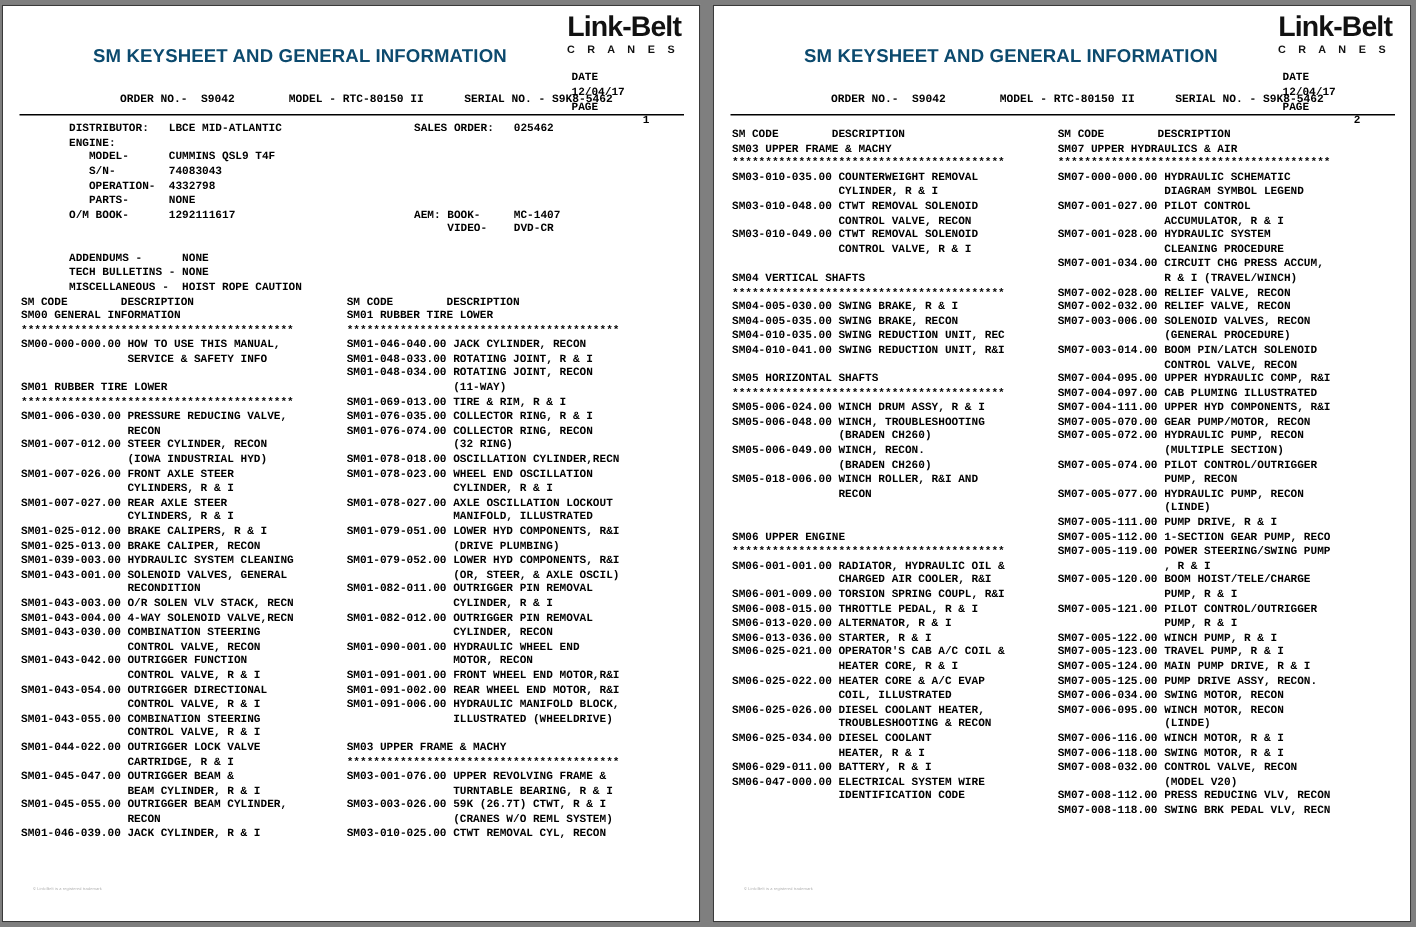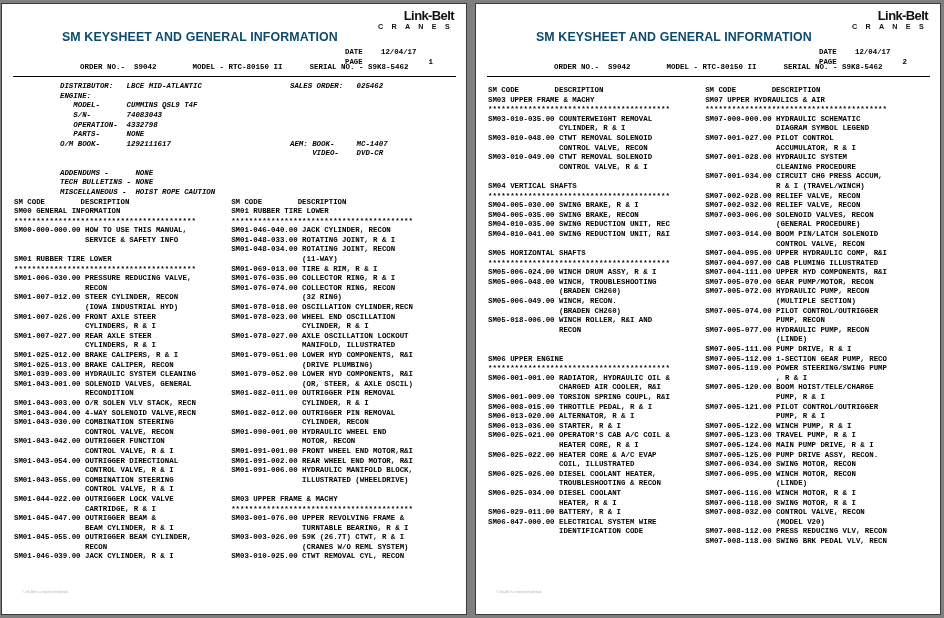--- a/index.html
+++ b/index.html
@@ -33,34 +33,34 @@
     position:absolute;left:60px;top:26px;
     font-size:12.4px;font-weight:bold;
     letter-spacing:.1px;color:#0c4a6e;
     white-space:nowrap;
   }
   .logo{
     position:absolute;right:12px;top:5px;
     text-align:right;line-height:1;
   }
   .logo .lb{
-    font-size:13px;font-weight:bold;letter-spacing:-0.6px;
+    font-size:19px;font-weight:bold;letter-spacing:-0.6px;
     color:#111;font-family:"Liberation Sans", sans-serif;
   }
   .logo .cr{
     font-size:7.2px;font-weight:bold;letter-spacing:3.2px;
     color:#111;margin-top:1px;padding-right:1px;
   }
   .meta{
     position:absolute;right:22px;top:44px;
     font-family:"Liberation Mono", monospace;
     font-size:7.4px;font-weight:bold;color:#000;
     line-height:1.32;
   }
-  .meta .row{display:flex;justify-content:flex-start;}
+  .meta .row{display:flex;justify-content:flex-end;flex-direction:column;}
   .meta .k{width:36px;}
   .meta .v{width:52px;text-align:left;}
   .meta .v.num{width:52px;text-align:right;padding-right:11px;}
 
   .orderline{
     position:absolute;left:30px;top:59px;right:10px;
     font-family:"Liberation Mono", monospace;
     font-size:7.5px;font-weight:bold;color:#000;
     white-space:pre;
     margin-left:48px;
@@ -69,22 +69,21 @@
     position:absolute;left:11px;right:10px;top:72px;
     border-top:1.4px solid #000;
   }
 
   
   .infoblock{
     position:relative;margin:6px 0 0 0;
     font-family:"Liberation Mono", monospace;
     font-size:7.4px;font-weight:bold;color:#000;
     line-height:1.30;white-space:pre;
-    padding-left:58px;
-    font-style:italic;
+    padding-left:44px;
   }
   .infoblock .lead{position:relative;}
   .infoblock .right{
     position:absolute;left:230px;top:0;white-space:pre;text-align:right;
   }
 
   
   .cols{
     position:relative;
     display:flex;

